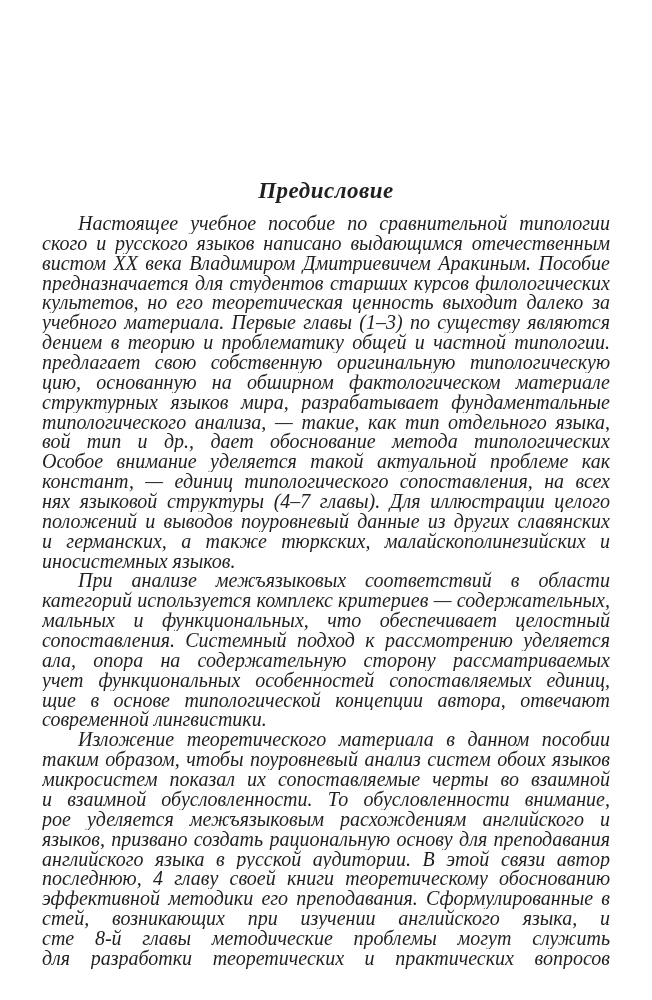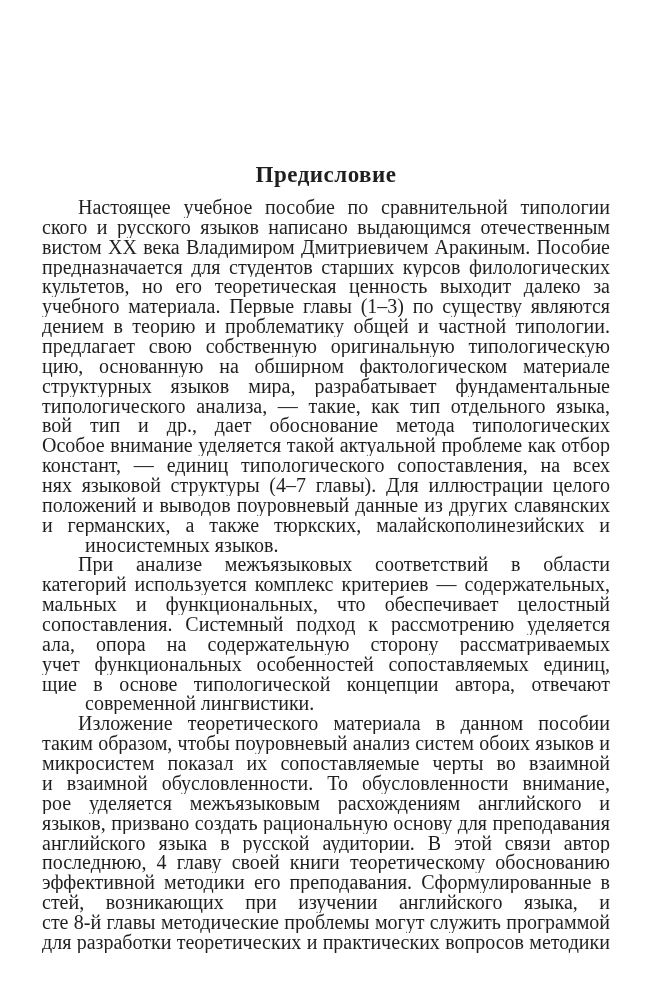--- a/index.html
+++ b/index.html
@@ -12,22 +12,23 @@
     width: 652px;
     height: 1000px;
     background: #ffffff;
     overflow: hidden;
     font-family: "Liberation Serif", serif;
     color: #1f1f1f;
   }
   .text-block {
     position: absolute;
     left: 42px;
-    top: 160px;
+    top: 176px;
     width: 568px;
+    font-style: italic;
   }
   .title {
     margin: 0 0 8px 0;
     text-align: center;
     font-size: 23px;
     font-weight: bold;
     line-height: 30px;
     letter-spacing: 0.5px;
   }
   .paragraph {
@@ -40,21 +41,20 @@
     height: 19.87px;
     text-align: justify;
     text-align-last: justify;
     overflow: hidden;
   }
   .line.first {
     padding-left: 36px;
   }
   .line.last {
     text-align-last: left;
-    margin-left: 43px;
   }
 </style>
 </head>
 <body>
 
 <div class="page">
   <div class="text-block">
     <h1 class="title">Предисловие</h1>
     <div id="paragraphs">
         <div class="paragraph">

